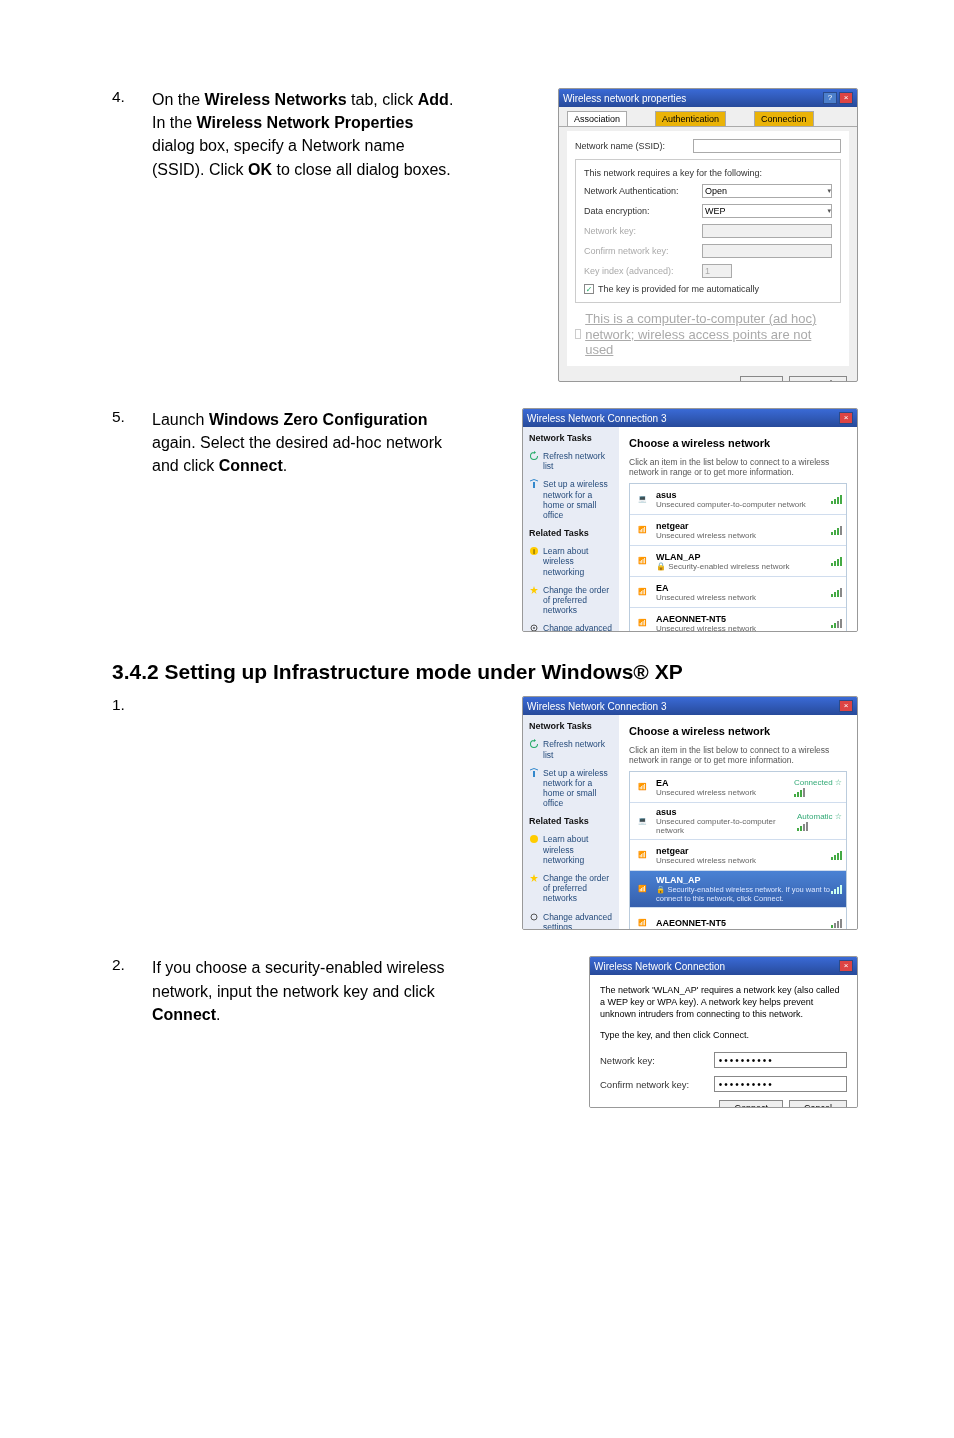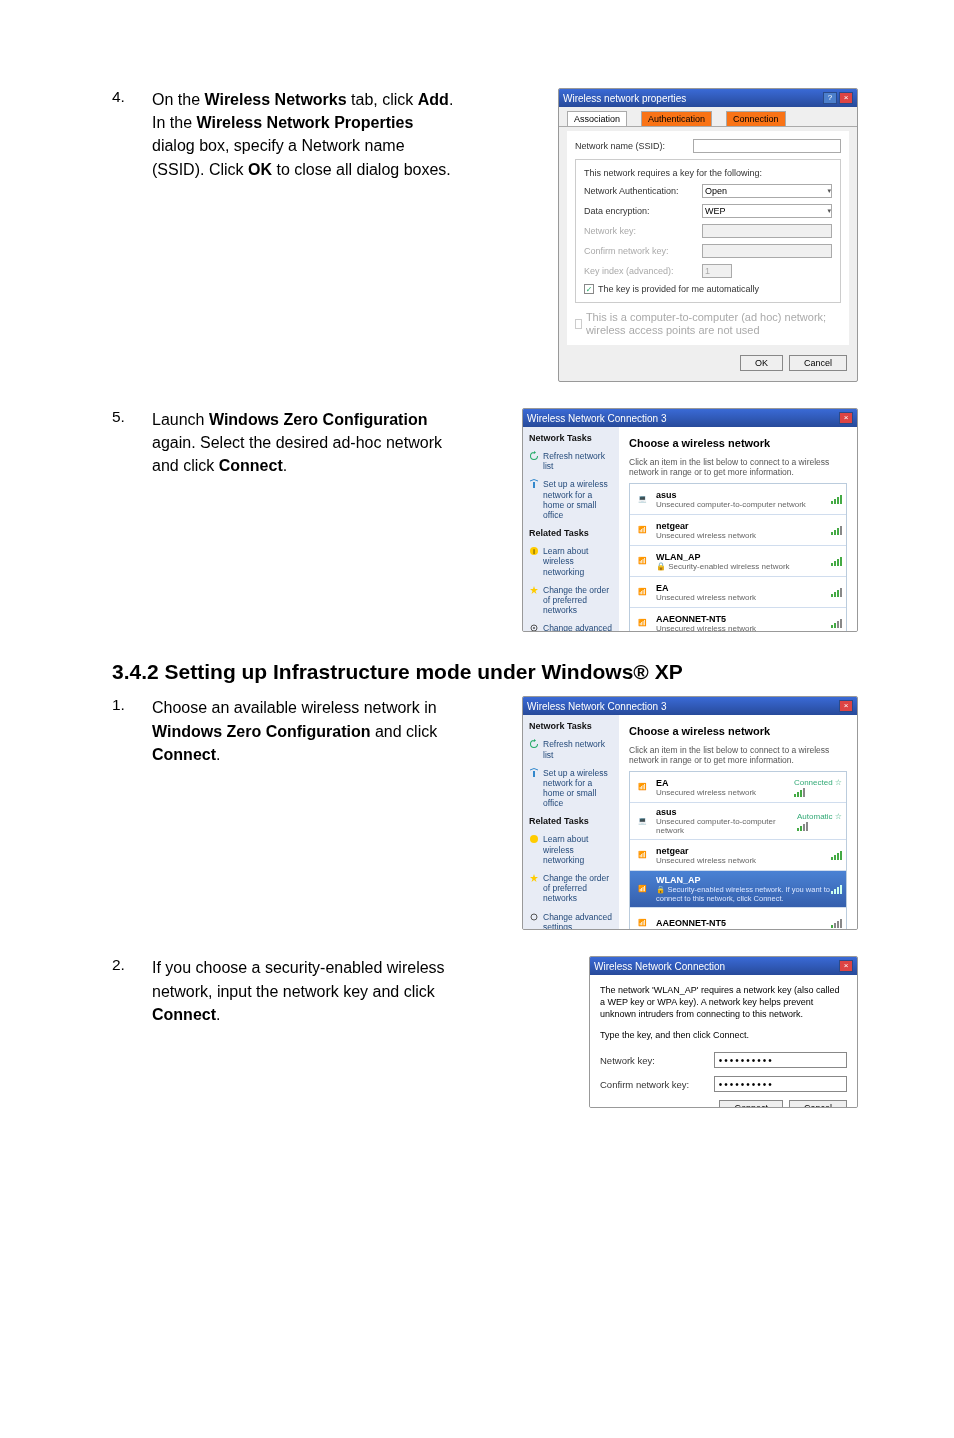--- a/index.html
+++ b/index.html
@@ -9,21 +9,21 @@
   .step-num { width: 40px; flex-shrink: 0; font-size: 15.5px; }
   .step-text { width: 302px; flex-shrink: 0; font-size: 16px; line-height: 1.45; }
   .step-img { flex: 1; display: flex; justify-content: flex-end; }
   .img-card { border: 1px solid #999; background: #efefef; border-radius: 2px; position: relative; overflow: hidden; }
   .titlebar { background: linear-gradient(#3a6ad6, #274a9a); color: #fff; font-size: 10px; height: 18px; display: flex; align-items: center; justify-content: space-between; padding: 0 4px; }
   .tb-btns { display: flex; gap: 2px; }
   .tb-btn { width: 14px; height: 12px; background: #4c7fcc; border: 1px solid #2a4a8a; font-size: 8px; text-align: center; line-height: 10px; color: #fff; }
   .tb-btn.close { background: #d44; }
   .tabs { display: flex; font-size: 9px; border-bottom: 1px solid #aaa; background: #efefef; padding-top: 4px; padding-left: 8px; gap: 14px; }
   .tab { padding: 2px 6px; border: 1px solid #aaa; border-bottom: none; background: #fff; }
-  .tab.inactive { background: #f97316; }
+  .tab.inactive { background: #eab308; margin-left: 14px; }
   .field { display: flex; align-items: center; margin-bottom: 6px; }
   .field-label { font-size: 9px; width: 118px; color: #333; }
   .field-input { flex: 1; height: 14px; border: 1px solid #aaa; background: #fff; font-size: 9px; padding-left: 2px; display:flex; align-items:center; }
   .field-input.disabled { background: #f0f0f0; color: #aaa; }
   .section-label { font-size: 9px; color: #333; margin-bottom: 6px; }
   .checkbox-row { display: flex; align-items: center; font-size: 9px; color: #333; }
   .cb { width: 10px; height: 10px; border: 1px solid #888; margin-right: 4px; display:flex;align-items:center;justify-content:center;font-size:8px;color:#2a6; }
   .dlg-btns { display:flex; justify-content:flex-end; gap:6px; padding:6px 10px; }
   .dlg-btn { font-size:9px; padding:2px 14px; border:1px solid #888; background:#efefef; }
   .wzc-split { display:flex; height: calc(100% - 18px); }
@@ -121,21 +121,21 @@
               <div class="field-label" style="color:#aaa;">Key index (advanced):</div>
               <div class="field-input disabled" style="width:30px;flex:none;">1</div>
             </div>
             <div class="checkbox-row">
               <div class="cb">✓</div>
               <span>The key is provided for me automatically</span>
             </div>
           </div>
           <div class="checkbox-row" style="margin-top:8px; color:#aaa;">
             <div class="cb" style="border-color:#ccc;"></div>
-            <span style="font-size:11px;line-height:1.2;">This is a computer-to-computer (ad hoc) network; wireless access points are not used</span>
+            <span style="font-size:13px;line-height:1.2;text-decoration:underline;">This is a computer-to-computer (ad hoc) network; wireless access points are not used</span>
           </div>
         </div>
         <div class="dlg-btns">
           <div class="dlg-btn">OK</div>
           <div class="dlg-btn">Cancel</div>
         </div>
       </div>
     </div>
   </div>
 
@@ -272,23 +272,20 @@
           </div>
         </div>
       </div>
     </div>
   </div>
 
   <h2 class="sect">3.4.2    Setting up Infrastructure mode under Windows® XP</h2>
 
   <div class="step-row">
     <div class="step-num">1.</div>
-    <div class="step-text">
-      <span>Choose an available wireless network in </span><span class="bold">Windows Zero Configuration</span><span> and click </span><span class="bold">Connect</span><span></span><span>.</span>
-    </div>
     <div class="step-img">
       <div class="img-card" style="width:336px; height:234px;">
         <div class="titlebar">
           <span>Wireless Network Connection 3</span>
           <div class="tb-btns">
               <div class="tb-btn close">×</div>
             </div>
         </div>
         <div class="wzc-split">
           <div class="wzc-side">

